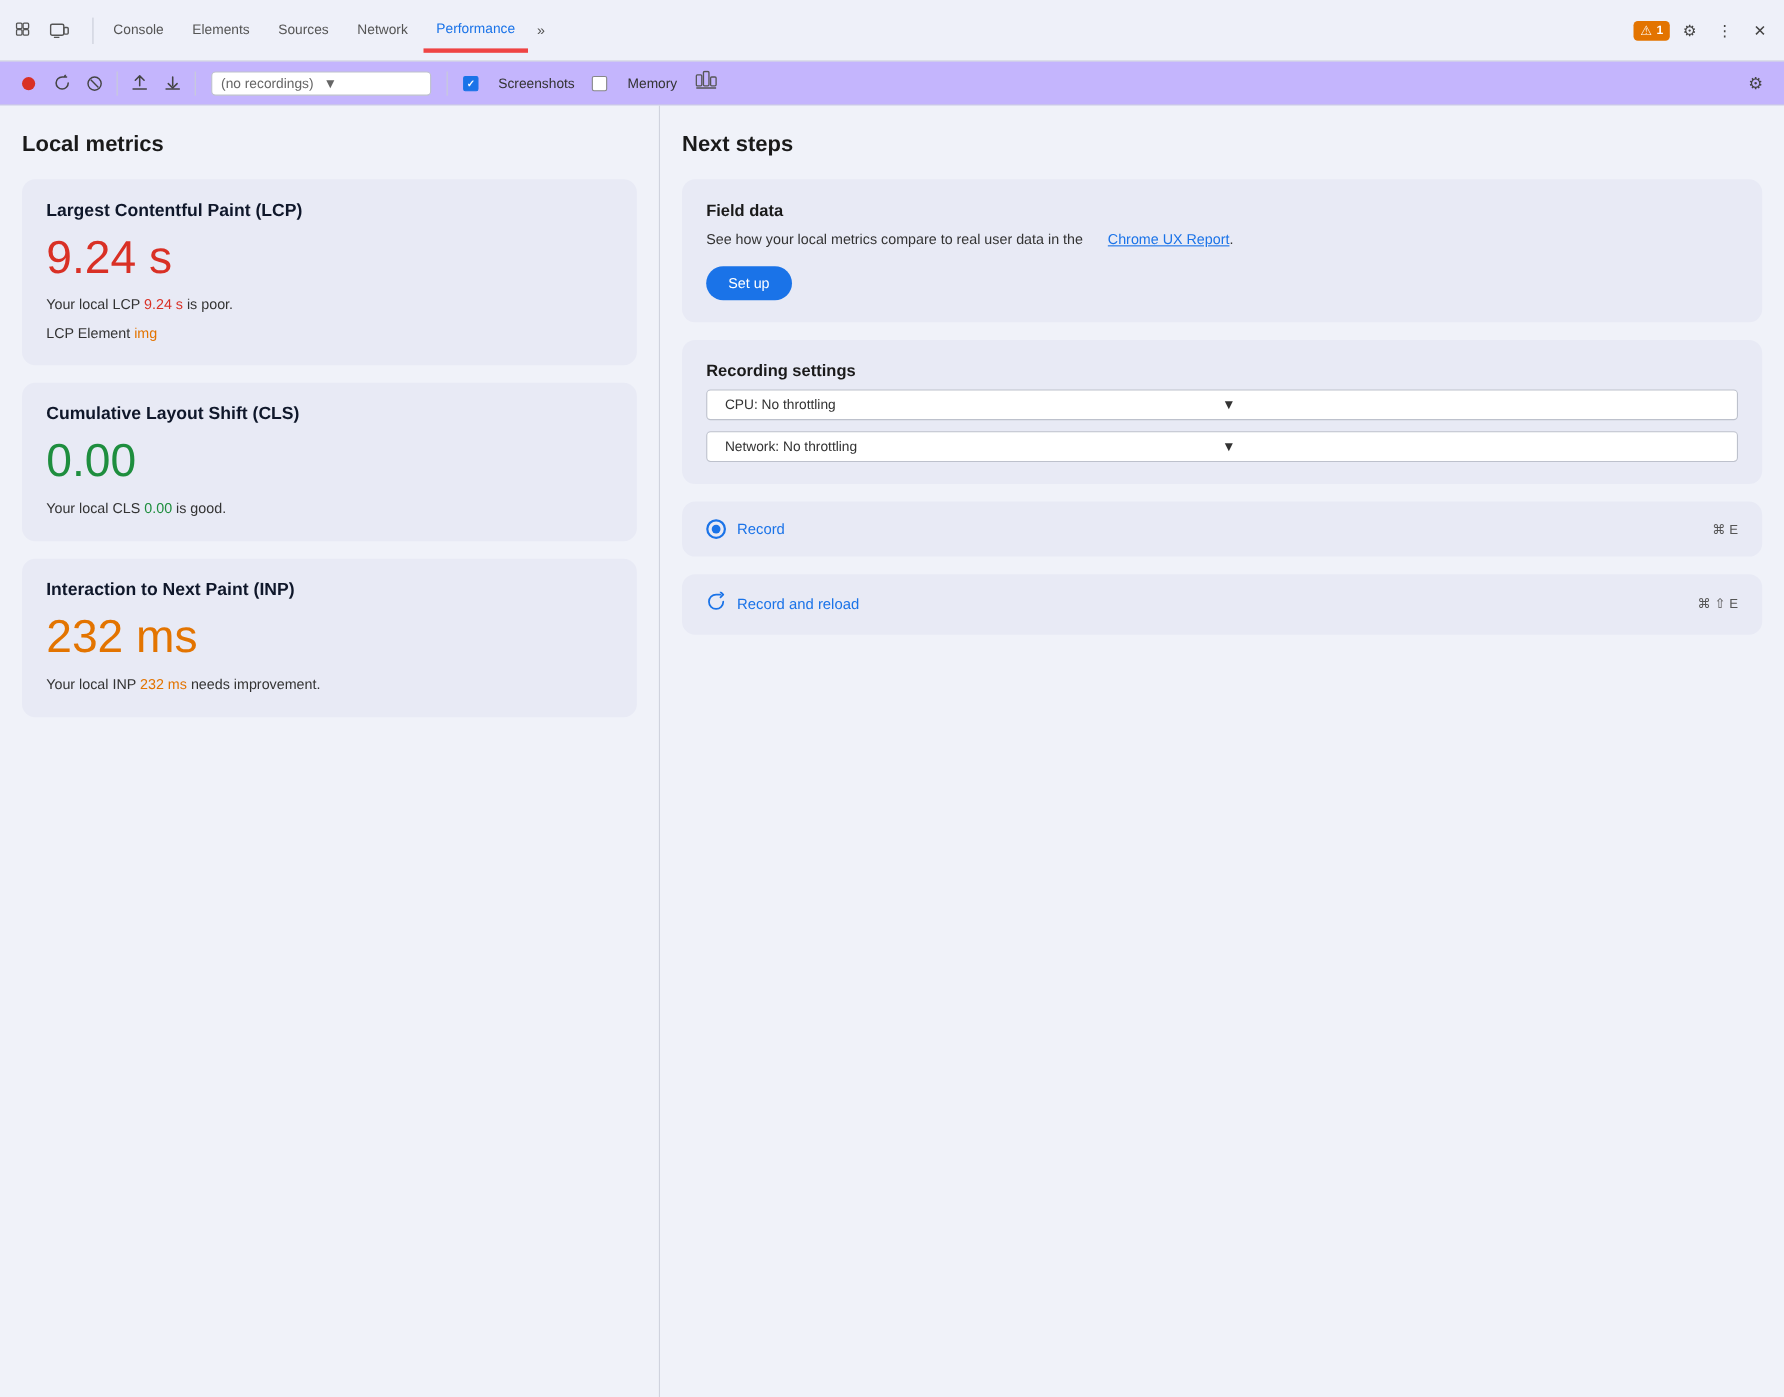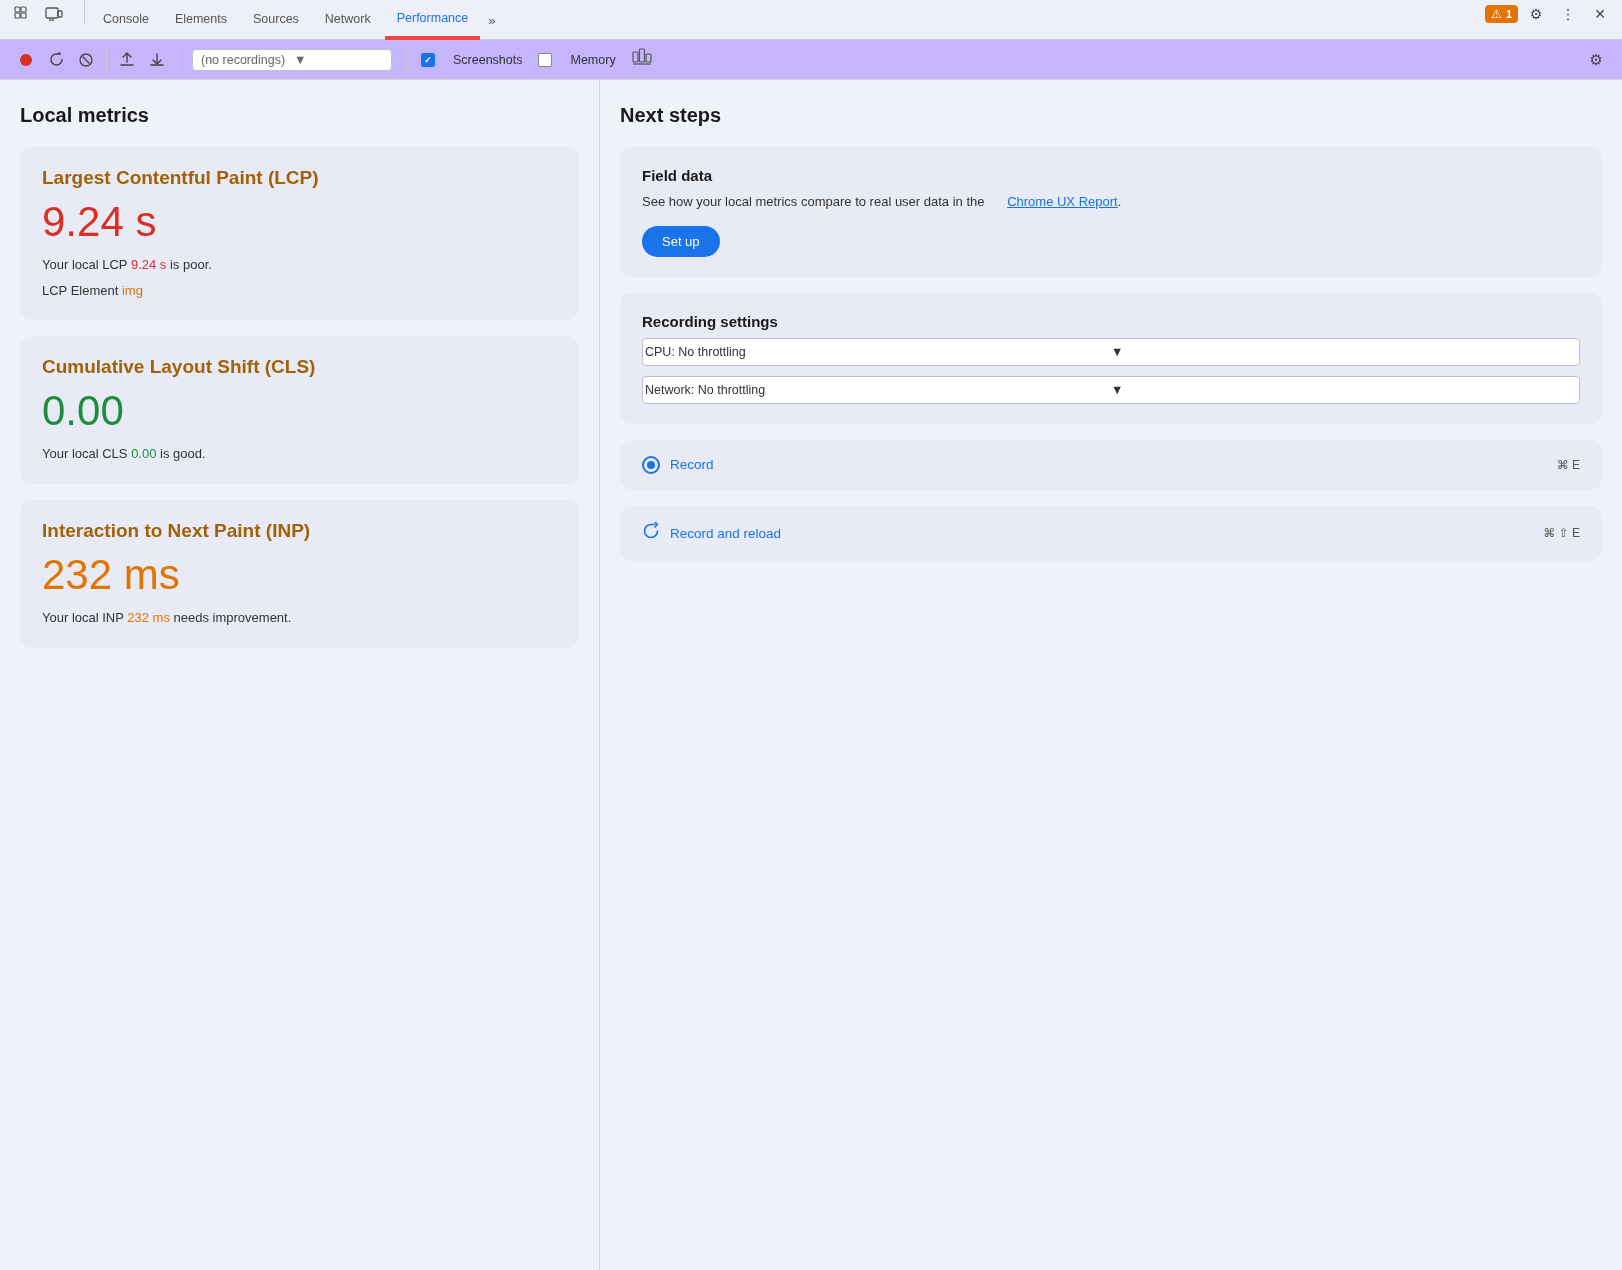--- a/index.html
+++ b/index.html
@@ -8,25 +8,25 @@
       font-size: 13px;
       background: #f0f2f9;
       width: 1622px;
       min-height: 1270px;
       overflow: hidden;
     }
 
     
     .tab-bar {
       display: flex;
-      align-items: flex-start;
+      align-items: center;
       background: #eef0f9;
       border-bottom: 1px solid #c8ccd8;
       padding: 0 8px;
-      height: 40px;
+      height: 56px;
       gap: 2px;
     }
     .tab-bar-icons {
       display: flex;
       align-items: center;
       gap: 4px;
       margin-right: 10px;
     }
     .tab-icon {
       width: 28px; height: 28px;
@@ -166,23 +166,23 @@
       margin-bottom: 20px;
     }
 
     .metric-card {
       background: #e8eaf5;
       border-radius: 12px;
       padding: 20px 22px;
       margin-bottom: 16px;
     }
     .metric-label {
-      font-size: 19px;
+      font-size: 16px;
       font-weight: 600;
-      color: #a16207;
+      color: #0f172a;
       margin-bottom: 10px;
     }
     .metric-value {
       font-size: 42px;
       font-weight: 400;
       margin-bottom: 10px;
       line-height: 1.1;
     }
     .metric-value.poor { color: #d93025; }
     .metric-value.good { color: #1e8e3e; }
@@ -242,21 +242,21 @@
       font-weight: 500;
       cursor: pointer;
     }
 
     .settings-select {
       display: flex;
       align-items: center;
       justify-content: space-between;
       border: 1px solid #bdc1cc;
       border-radius: 4px;
-      padding: 6px 2px;
+      padding: 6px 16px;
       background: white;
       cursor: pointer;
       min-width: 200px;
       font-size: 12.5px;
       color: #333;
       margin-bottom: 10px;
     }
     .settings-select span { flex: 1; }
 
     .action-card {

